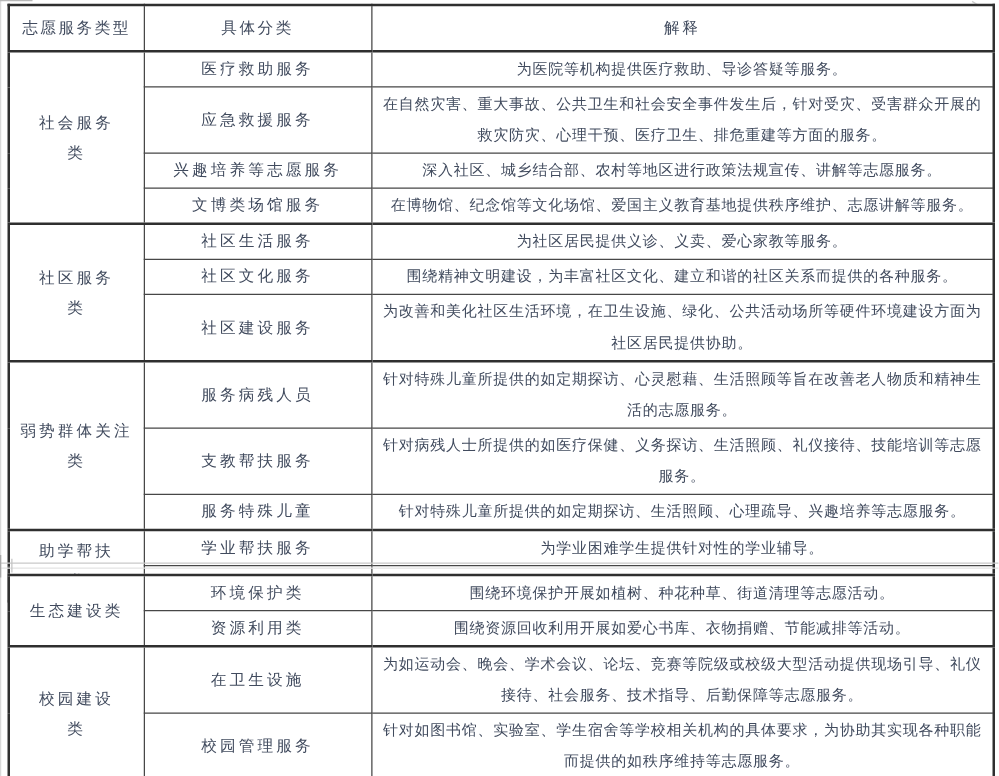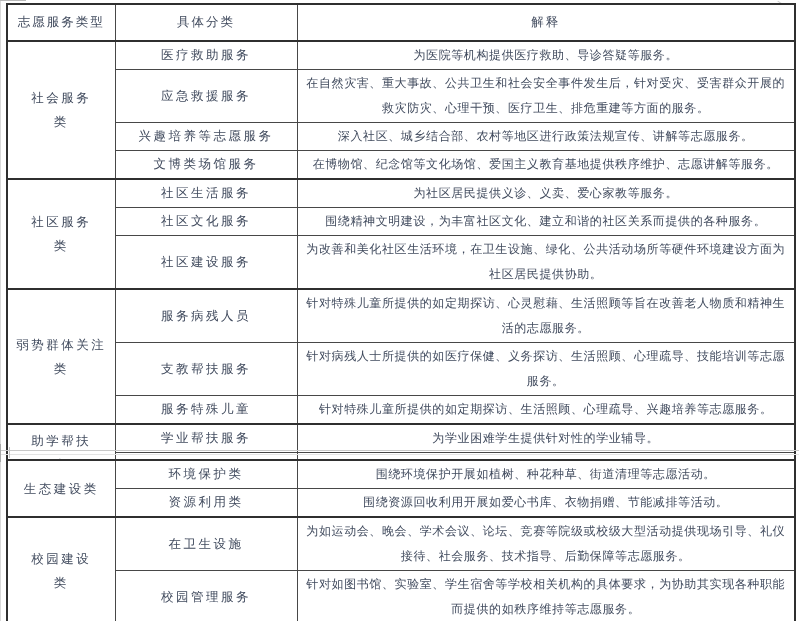--- a/index.html
+++ b/index.html
@@ -94,21 +94,21 @@
           <td class="typ">社区建设服务</td>
           <td class="desc">为改善和美化社区生活环境，在卫生设施、绿化、公共活动场所等硬件环境建设方面为社区居民提供协助。</td>
         </tr>
         <tr class="lines-2 group-start">
           <td rowspan="3" class="cat">弱势群体关注类</td>
           <td class="typ">服务病残人员</td>
           <td class="desc">针对特殊儿童所提供的如定期探访、心灵慰藉、生活照顾等旨在改善老人物质和精神生活的志愿服务。</td>
         </tr>
         <tr class="lines-2">
           <td class="typ">支教帮扶服务</td>
-          <td class="desc">针对病残人士所提供的如医疗保健、义务探访、生活照顾、心理疏导、技能培训等志愿服务。</td>
+          <td class="desc">针对病残人士所提供的如医疗保健、义务探访、生活照顾、礼仪接待、技能培训等志愿服务。</td>
         </tr>
         <tr class="lines-1">
           <td class="typ">服务特殊儿童</td>
           <td class="desc">针对特殊儿童所提供的如定期探访、生活照顾、心理疏导、兴趣培养等志愿服务。</td>
         </tr>
         <tr class="lines-1 group-start">
           <td rowspan="2" class="cat">助学帮扶
 类</td>
           <td class="typ">学业帮扶服务</td>
           <td class="desc">为学业困难学生提供针对性的学业辅导。</td>

